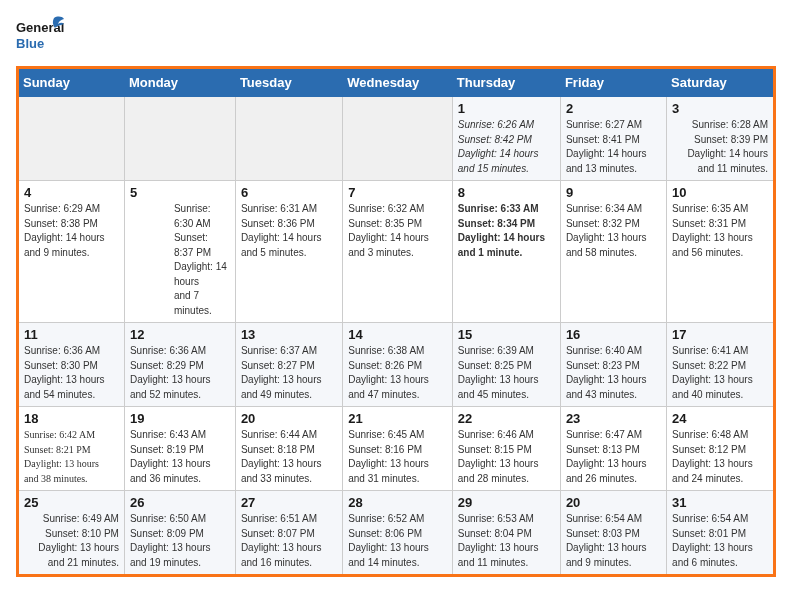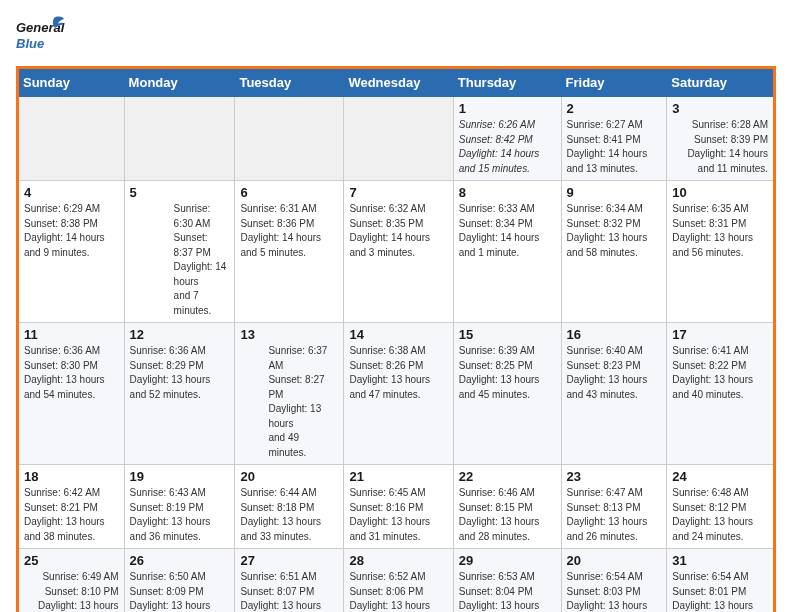--- a/index.html
+++ b/index.html
@@ -8,21 +8,20 @@
       background: #fff;
       width: 792px;
       min-height: 612px;
       padding: 16px;
     }
     .header {
       display: flex;
       align-items: flex-start;
       justify-content: space-between;
       margin-bottom: 8px;
-      font-style: italic;
     }
     .logo {
       display: flex;
       align-items: center;
       gap: 4px;
     }
     .title-block {
       text-align: right;
     }
     .calendar-title {
@@ -162,21 +161,21 @@
         </td>
         <td>
           <span class="day-number">7</span>
           <div class="day-info" style="white-space: pre-line;">Sunrise: 6:32 AM
 Sunset: 8:35 PM
 Daylight: 14 hours
 and 3 minutes.</div>
         </td>
         <td>
           <span class="day-number">8</span>
-          <div class="day-info" style="white-space: pre-line;">Sunrise: 6:33 AM
+          <div class="day-info" style="white-space: pre-line; font-weight: bold;">Sunrise: 6:33 AM
 Sunset: 8:34 PM
 Daylight: 14 hours
 and 1 minute.</div>
         </td>
         <td>
           <span class="day-number">9</span>
           <div class="day-info" style="white-space: pre-line;">Sunrise: 6:34 AM
 Sunset: 8:32 PM
 Daylight: 13 hours
 and 58 minutes.</div>
@@ -199,21 +198,21 @@
         </td>
         <td>
           <span class="day-number">12</span>
           <div class="day-info" style="white-space: pre-line;">Sunrise: 6:36 AM
 Sunset: 8:29 PM
 Daylight: 13 hours
 and 52 minutes.</div>
         </td>
         <td>
           <span class="day-number">13</span>
-          <div class="day-info" style="white-space: pre-line; margin-left: 28px;">Sunrise: 6:37 AM
+          <div class="day-info" style="white-space: pre-line;">Sunrise: 6:37 AM
 Sunset: 8:27 PM
 Daylight: 13 hours
 and 49 minutes.</div>
         </td>
         <td>
           <span class="day-number">14</span>
           <div class="day-info" style="white-space: pre-line;">Sunrise: 6:38 AM
 Sunset: 8:26 PM
 Daylight: 13 hours
 and 47 minutes.</div>
@@ -236,21 +235,21 @@
           <span class="day-number">17</span>
           <div class="day-info" style="white-space: pre-line;">Sunrise: 6:41 AM
 Sunset: 8:22 PM
 Daylight: 13 hours
 and 40 minutes.</div>
         </td>
       </tr>
       <tr>
         <td>
           <span class="day-number">18</span>
-          <div class="day-info" style="white-space: pre-line;">Sunrise: 6:42 AM
+          <div class="day-info" style="white-space: pre-line; font-family: Liberation Serif, serif;">Sunrise: 6:42 AM
 Sunset: 8:21 PM
 Daylight: 13 hours
 and 38 minutes.</div>
         </td>
         <td>
           <span class="day-number">19</span>
           <div class="day-info" style="white-space: pre-line;">Sunrise: 6:43 AM
 Sunset: 8:19 PM
 Daylight: 13 hours
 and 36 minutes.</div>

